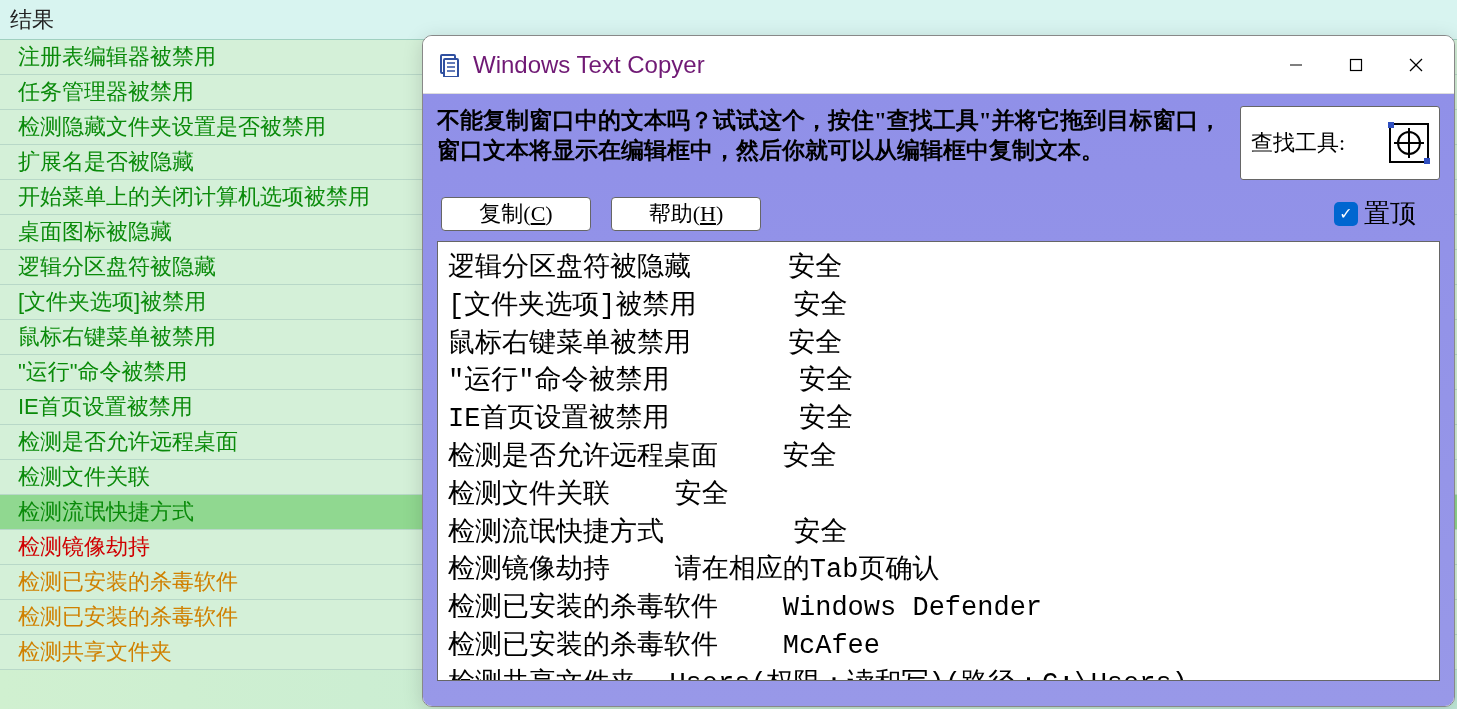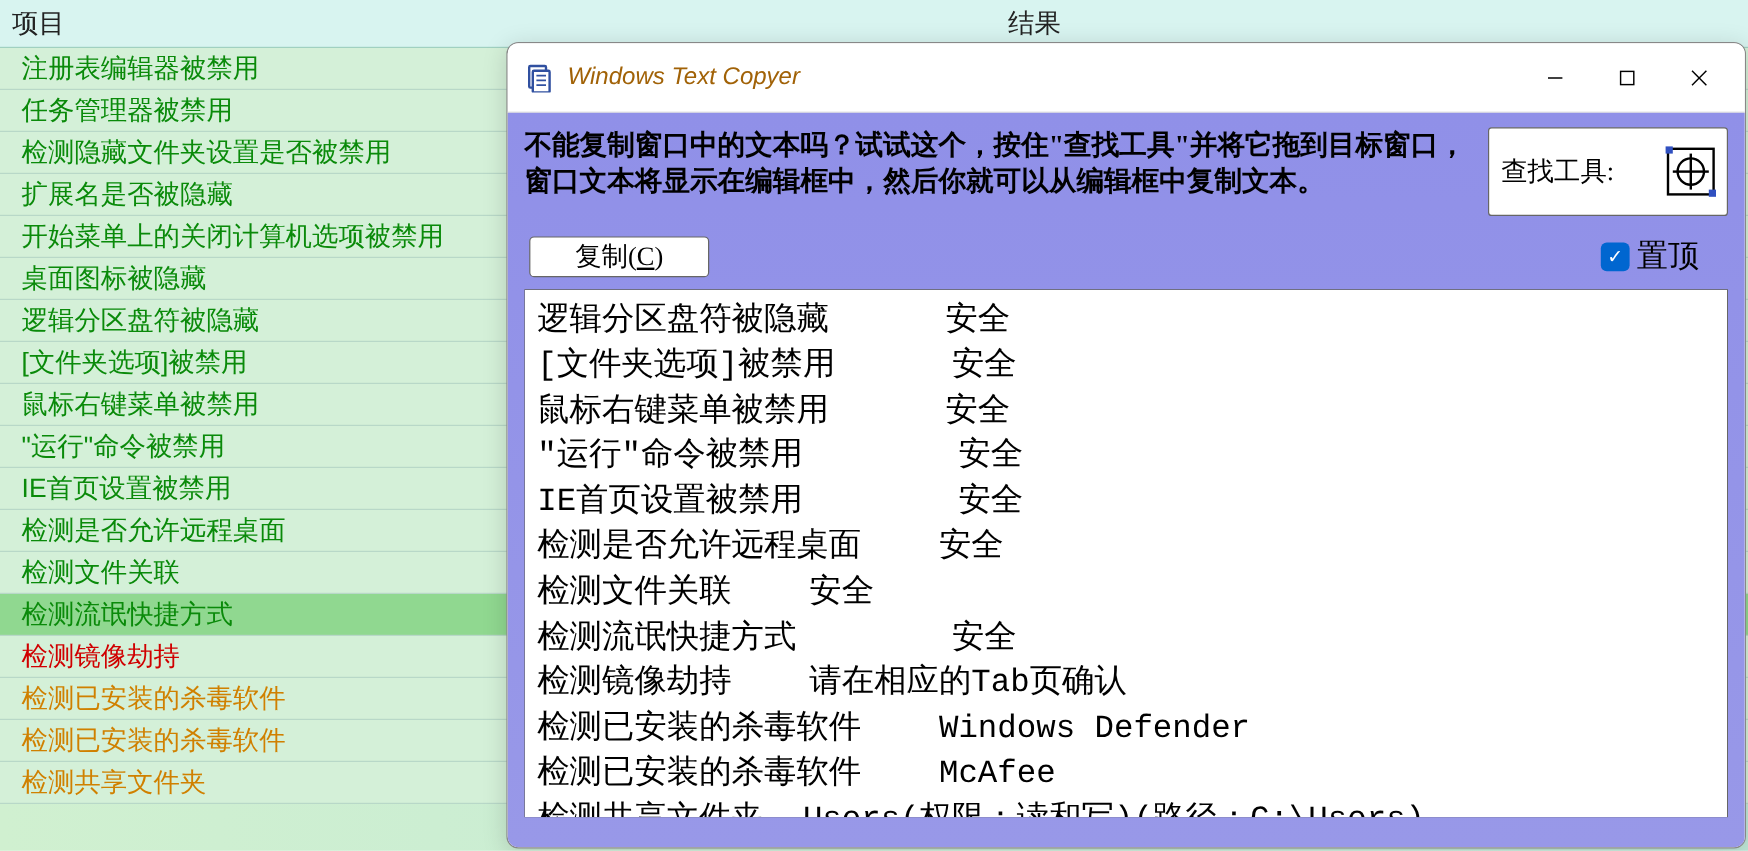--- a/index.html
+++ b/index.html
@@ -68,24 +68,23 @@
       border-bottom: 1px solid #ddd;
     }
     .titlebar-icon {
       width: 24px;
       height: 24px;
       margin-right: 12px;
       margin-left: 6px;
     }
     .titlebar-title {
       flex: 1;
-      font-size: 20px;
-      color: #a16207;
+      font-size: 24px;
+      color: #701a75;
       font-weight: 400;
-      font-style: italic;
     }
     .titlebar-btn {
       width: 60px;
       height: 40px;
       display: flex;
       align-items: center;
       justify-content: center;
       color: #222;
       font-size: 16px;
     }
@@ -228,21 +227,20 @@
     }
     .text-area::-webkit-scrollbar { width: 18px; }
     .text-area::-webkit-scrollbar-track { background: #f0f0f0; }
     .text-area::-webkit-scrollbar-thumb { background: #c0c0c0; border-radius: 9px; }
   </style>
 </head>
 <body>
 
 <div class="bg-table">
   <div class="bg-header">
-    <div class="bg-header-cell col1">项目</div>
     <div class="bg-header-cell">结果</div>
   </div>
   <div id="bg-rows">
       <div class="bg-row green">注册表编辑器被禁用</div>
       <div class="bg-row green">任务管理器被禁用</div>
       <div class="bg-row green">检测隐藏文件夹设置是否被禁用</div>
       <div class="bg-row green">扩展名是否被隐藏</div>
       <div class="bg-row green">开始菜单上的关闭计算机选项被禁用</div>
       <div class="bg-row green">桌面图标被隐藏</div>
       <div class="bg-row green">逻辑分区盘符被隐藏</div>
@@ -296,20 +294,23 @@
         <div class="finder-tool-icon">
           <div class="crosshair"></div>
         </div>
       </div>
     </div>
 
     <div class="button-row">
       <button class="action-btn">
           <span>复制(<u>C</u>)</span>
         </button>
+      <button class="action-btn">
+          <span>帮助(<u>H</u>)</span>
+        </button>
       <div class="spacer"></div>
       <label class="checkbox-wrap">
         <span class="checkbox">✓</span>
         <span>置顶</span>
       </label>
     </div>
 
     <div class="text-area">逻辑分区盘符被隐藏      安全
 [文件夹选项]被禁用      安全
 鼠标右键菜单被禁用      安全

